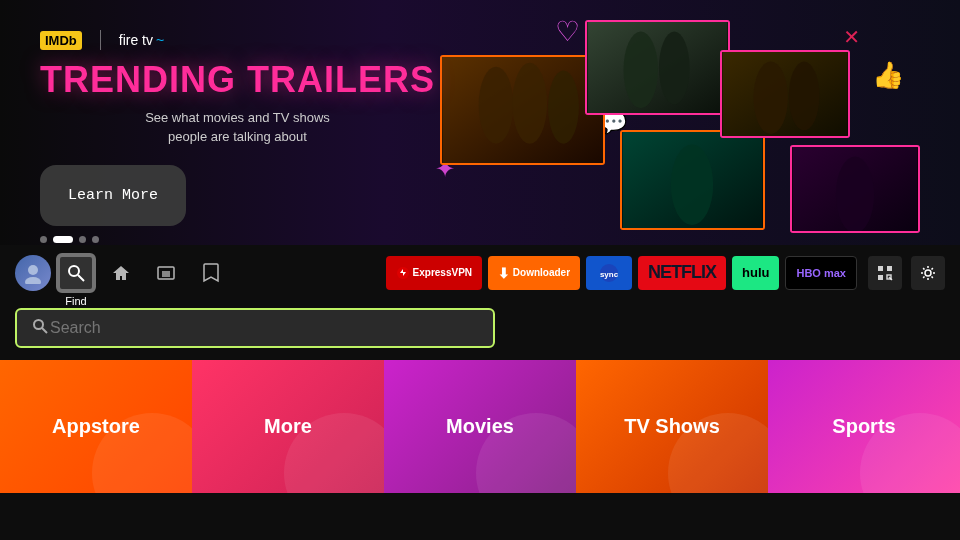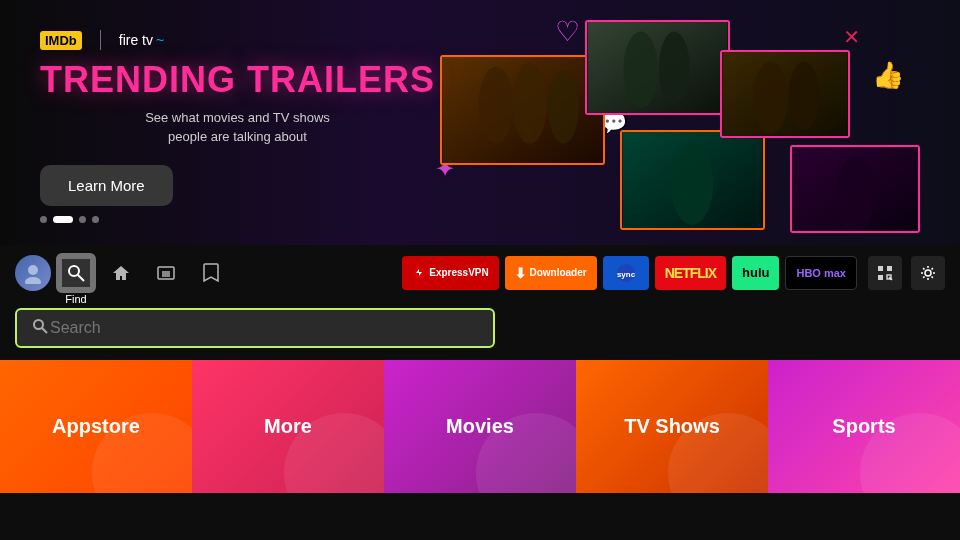--- a/index.html
+++ b/index.html
@@ -82,25 +82,26 @@
       font-size: 13px;
       text-align: center;
       line-height: 1.5;
     }
 
     .learn-more-btn {
       margin-top: 18px;
       background: rgba(60,60,60,0.9);
       color: white;
       border: none;
-      padding: 12px 28px;
-      border-radius: 10px;
+      padding: 22px 28px;
+      border-radius: 16px;
       font-size: 15px;
       cursor: pointer;
       display: block;
+      font-family: Liberation Mono, monospace;
     }
 
     .dots {
       display: flex;
       gap: 6px;
       margin-top: 10px;
       align-items: center;
     }
 
     .dot {
@@ -202,21 +203,21 @@
       justify-content: center;
       border-radius: 6px;
       cursor: pointer;
       color: white;
       font-size: 20px;
       flex-shrink: 0;
     }
 
     .nav-icon.find-active {
       background: rgba(255,255,255,0.15);
-      border: 6px solid #737373;
+      border: 4px solid #737373;
       position: relative;
     }
 
     .find-label {
       position: absolute;
       bottom: -18px;
       left: 50%;
       transform: translateX(-50%);
       font-size: 11px;
       color: white;
@@ -255,21 +256,21 @@
       cursor: pointer;
       font-weight: bold;
       font-size: 12px;
       padding: 0 10px;
       white-space: nowrap;
     }
 
     .app-express { background: #cc0000; color: white; font-size: 10px; }
     .app-downloader { background: #ff6600; color: white; font-size: 10px; }
     .app-blue { background: #1155cc; color: white; font-size: 18px; width: 46px; }
-    .app-netflix { background: #e50914; color: #fde047; font-size: 14px; letter-spacing: -1px; }
+    .app-netflix { background: #e50914; color: #0f172a; font-size: 18px; letter-spacing: -1px; }
     .app-hulu { background: #1ce783; color: #000; font-size: 13px; font-weight: 900; }
     .app-hbo { background: #000; color: #9966ff; font-size: 11px; border: 1px solid #333; }
 
     .nav-btn {
       width: 34px;
       height: 34px;
       border-radius: 4px;
       background: #222;
       display: flex;
       align-items: center;

